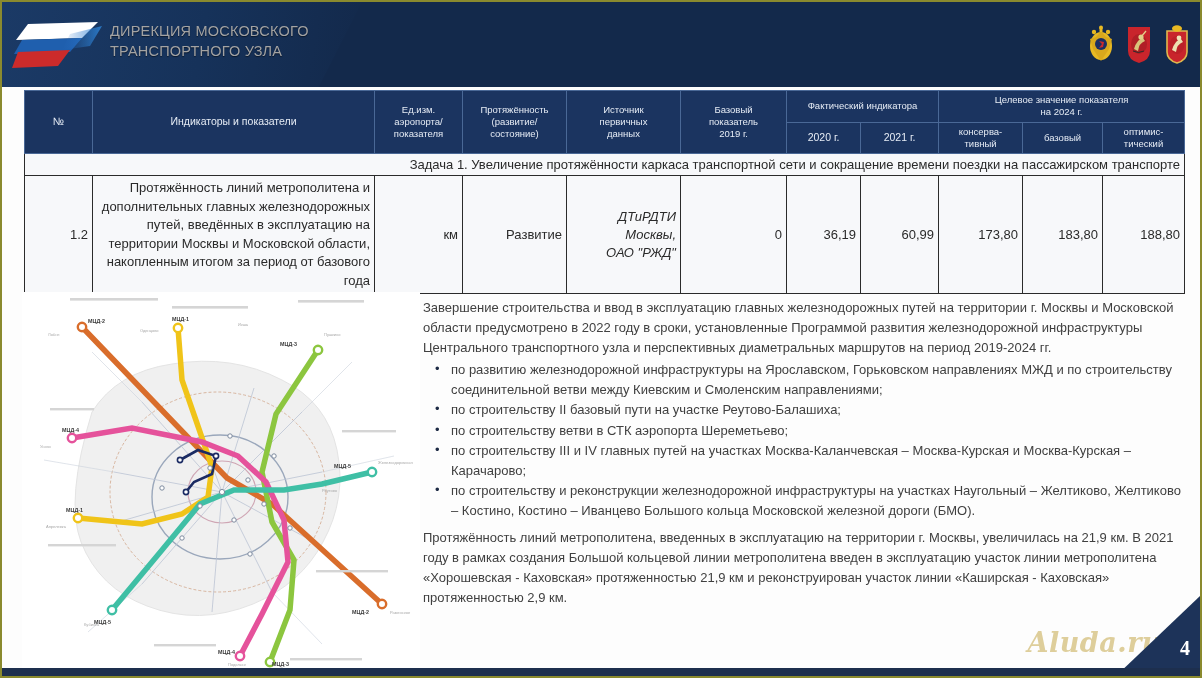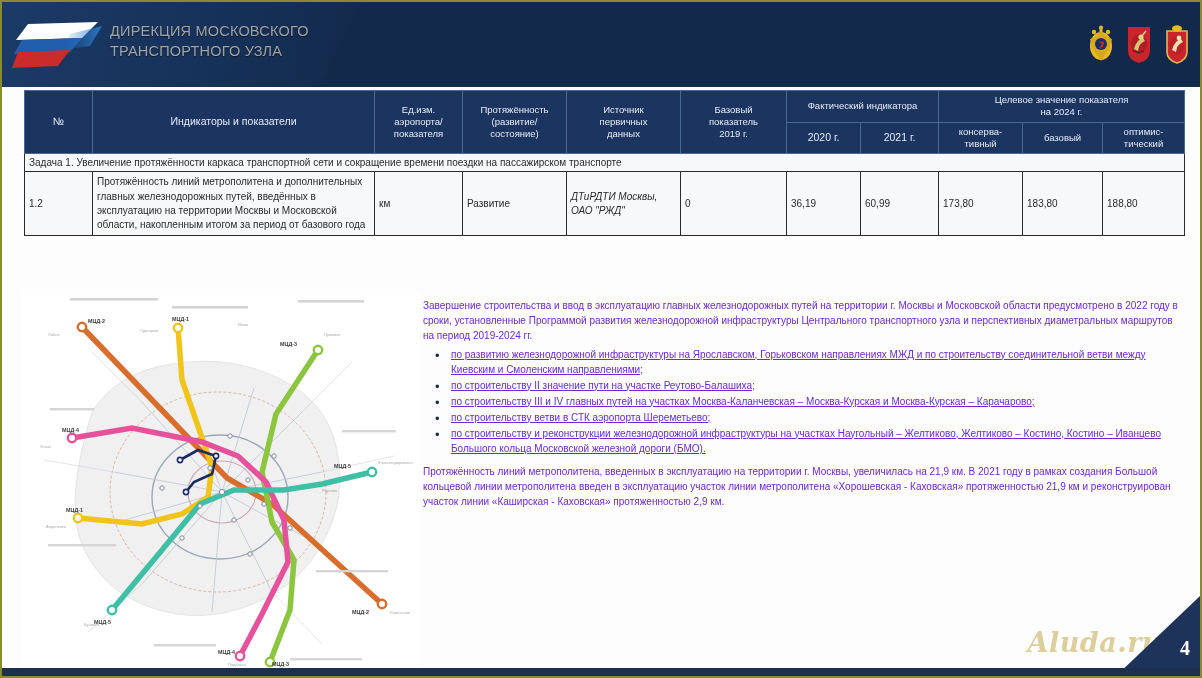--- a/index.html
+++ b/index.html
@@ -61,22 +61,22 @@
   table.ind th{
     background:#1b3460;color:#e6ecf5;
     font-size:9.5px;font-weight:normal;line-height:1.3;
     text-align:center;vertical-align:middle;
     border:1px solid #4a6896;
     padding:3px 2px;
   }
   table.ind th.big{font-size:10.5px;}
   table.ind td{
     border:1px solid #2b2b2b;
-    font-size:10px;color:#2a2a2a;
-    text-align:left;vertical-align:middle;
+    font-size:13px;color:#2a2a2a;
+    text-align:right;vertical-align:middle;
     background:#f7f8fa;
     padding:3px 4px;
   }
   td.task-row{
     background:#f1f2f5;color:#33353a;
     font-size:10.5px;text-align:center;font-weight:normal;
     border:1px solid #5a6a86;
     padding:5px 4px;
   }
   td.desc{
@@ -90,35 +90,34 @@
   
   .map-area{
     position:absolute;left:20px;top:290px;width:398px;height:378px;
     background:#ffffff;
   }
   .map-area svg{display:block;}
 
   
   .textblock{
     position:absolute;left:421px;top:296px;width:762px;height:372px;
-    color:#6d28d9;font-size:10px;line-height:1.52;
+    color:#404040;font-size:13px;line-height:1.52;
   }
   .textblock p{margin:0 0 1px 0;}
   .para-intro{margin-bottom:3px !important;}
   .lead{
     text-decoration:underline;
     margin:1px 0 2px 0 !important;
   }
   ul.bullets{
     margin:0 0 4px 0;padding:0;list-style:none;
   }
   ul.bullets li{
     position:relative;padding-left:28px;margin-bottom:1px;
     line-height:1.5;
-    text-decoration:underline;
   }
   ul.bullets li::before{
     content:"•";position:absolute;left:12px;top:-1px;
     font-size:13px;color:#1d2a44;
   }
   .tail{margin-top:8px !important;}
 
   
   .watermark{
     position:absolute;right:38px;bottom:18px;
@@ -401,23 +400,23 @@
         <rect x="132" y="352" width="62" height="2.4"></rect>
         <rect x="268" y="366" width="72" height="2.4"></rect>
       </g>
     </svg>
   </div>
 
   <div class="textblock">
     <p class="para-intro">Завершение строительства и ввод в эксплуатацию главных железнодорожных путей на территории г. Москвы и Московской области предусмотрено в 2022 году в сроки, установленные Программой развития железнодорожной инфраструктуры Центрального транспортного узла и перспективных диаметральных маршрутов на период  2019-2024 гг.</p>
     <ul class="bullets">
       <li>по развитию железнодорожной инфраструктуры на Ярославском, Горьковском направлениях МЖД и по строительству соединительной ветви между Киевским и Смоленским направлениями;</li>
-      <li>по строительству II значение пути на участке Реутово-Балашиха;</li>
+      <li>по строительству II базовый пути на участке Реутово-Балашиха;</li>
+      <li>по строительству ветви в СТК аэропорта Шереметьево;</li>
       <li>по строительству III и IV главных путей на участках Москва-Каланчевская – Москва-Курская и Москва-Курская – Карачарово;</li>
-      <li>по строительству ветви в СТК аэропорта Шереметьево;</li>
       <li>по строительству и реконструкции железнодорожной инфраструктуры на участках Наугольный – Желтиково, Желтиково – Костино, Костино – Иванцево Большого кольца Московской железной дороги (БМО).</li>
     </ul>
     <p class="tail">Протяжённость линий метрополитена, введенных в эксплуатацию на территории г. Москвы, увеличилась на 21,9 км. В 2021 году в рамках создания Большой кольцевой линии метрополитена введен в эксплуатацию участок линии метрополитена «Хорошевская - Каховская» протяженностью 21,9 км и реконструирован участок  линии «Каширская - Каховская» протяженностью 2,9 км.</p>
   </div>
 
   <div class="watermark">Aluda.ru</div>
   <div class="corner-tri"></div>
   <div class="page-num">4</div>
   <div class="bottom-bar"></div>
 

